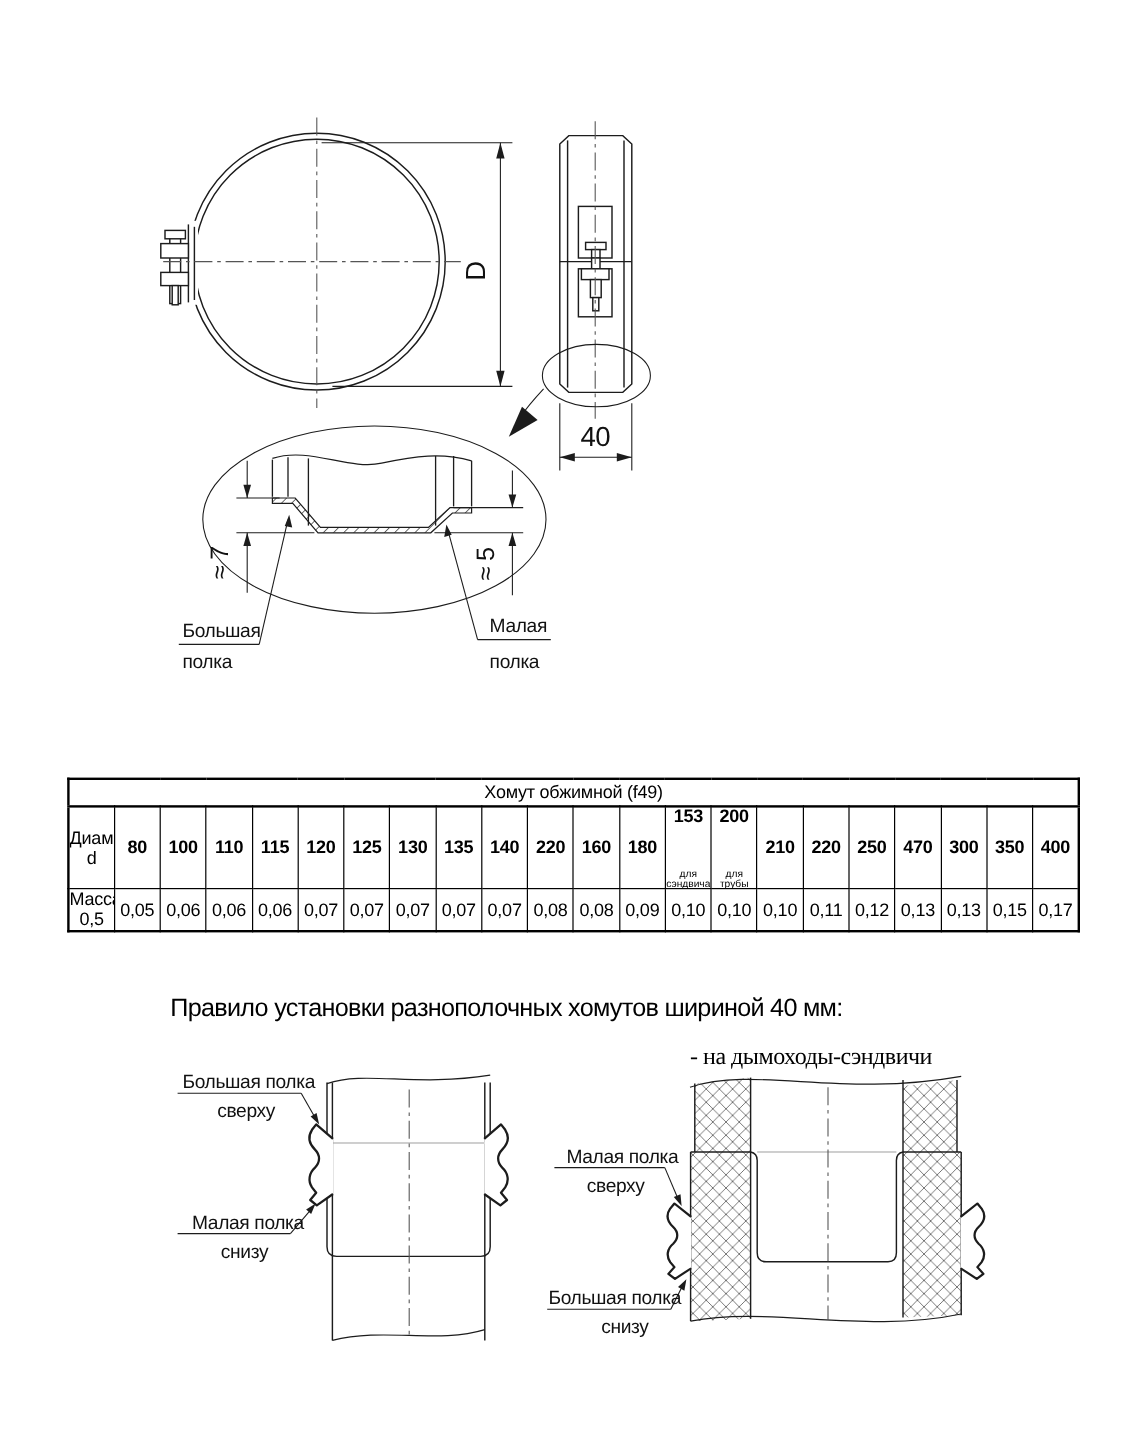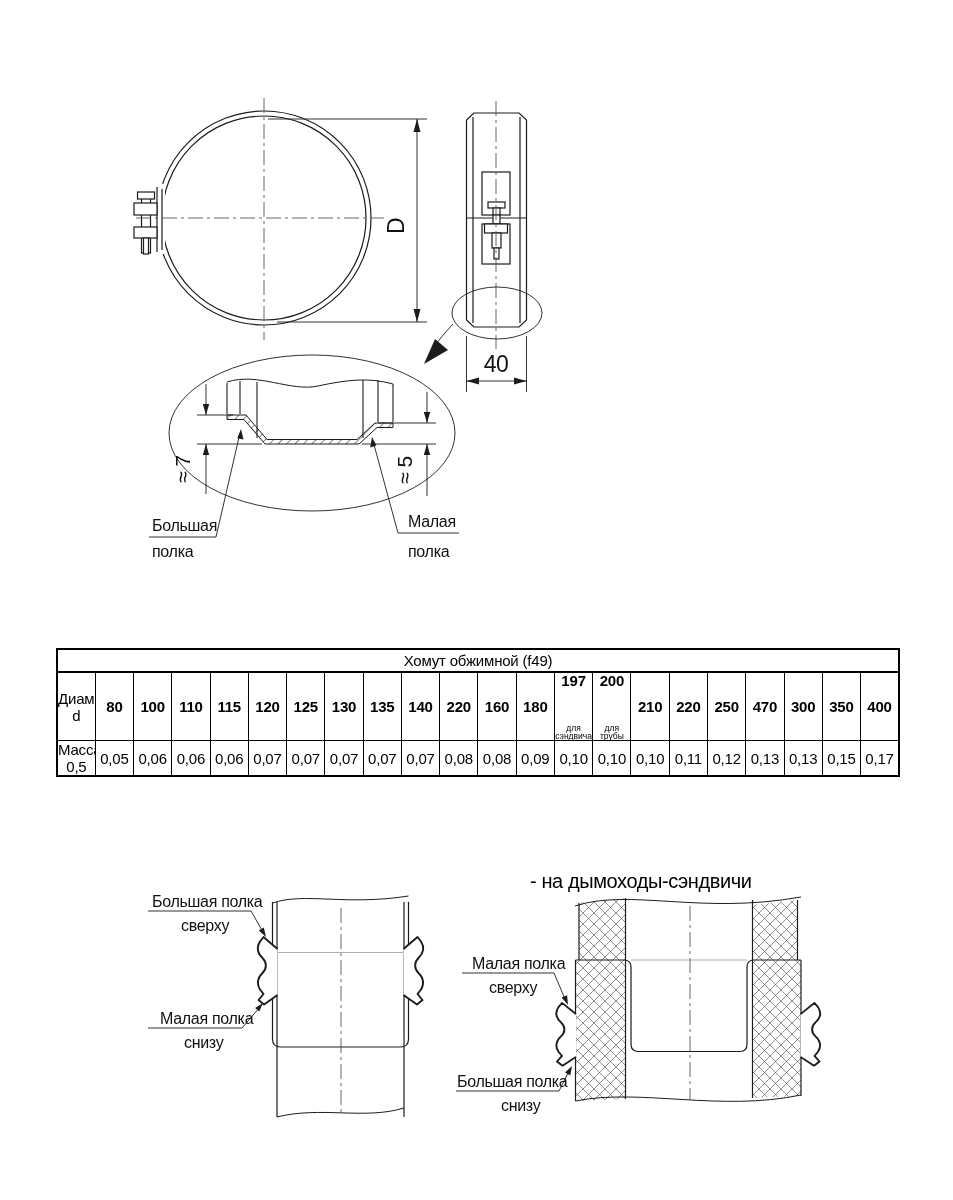--- a/index.html
+++ b/index.html
@@ -19,21 +19,21 @@
   #row-dia td{height:47px;}
   #row-mass td{height:29px;}
   td.t-label{width:76px;text-align:left;padding-left:4px;}
   table.spec .val{line-height:15px;font-weight:bold;}
   table.spec .note{font-size:8.5px;line-height:8px;letter-spacing:0;margin-top:36px;}
 
   .h-main{position:absolute;top:829px;left:422px;transform:translateX(-50%);
           font-size:21px;letter-spacing:-0.6px;white-space:nowrap;color:#000;}
   .h-sub{position:absolute;top:870px;font-size:20px;letter-spacing:-0.4px;white-space:nowrap;color:#000;}
   #sub-left{left:133px;}
-  #sub-right{left:530px;}
+  #sub-right{left:575px;font-family:Liberation Serif, serif;}
 </style>
 </head>
 <body>
 
 <div id="page">
 
   <svg width="953" height="1200" viewBox="0 0 953 1200">
     <defs>
       <pattern id="bandHatch" width="6" height="6" patternUnits="userSpaceOnUse" patternTransform="rotate(45)">
         <line x1="0" y1="0" x2="0" y2="6" stroke="#222" stroke-width="1.1"></line>
@@ -258,21 +258,21 @@
           <td>
             <div class="val">220</div>
           </td>
           <td>
             <div class="val">160</div>
           </td>
           <td>
             <div class="val">180</div>
           </td>
           <td>
-            <div class="val">197</div>
+            <div class="val">153</div>
             <div class="note">для сэндвича</div>
           </td>
           <td>
             <div class="val">200</div>
             <div class="note">для трубы</div>
           </td>
           <td>
             <div class="val">210</div>
           </td>
           <td>
@@ -314,15 +314,16 @@
           <td>0,11</td>
           <td>0,12</td>
           <td>0,13</td>
           <td>0,13</td>
           <td>0,15</td>
           <td>0,17</td>
         </tr>
     </tbody>
   </table>
 
+  <div class="h-main">Правило установки разнополочных хомутов шириной 40 мм:</div>
   <div class="h-sub" id="sub-right">- на дымоходы-сэндвичи</div>
 
 </div>
 
 </body></html>

